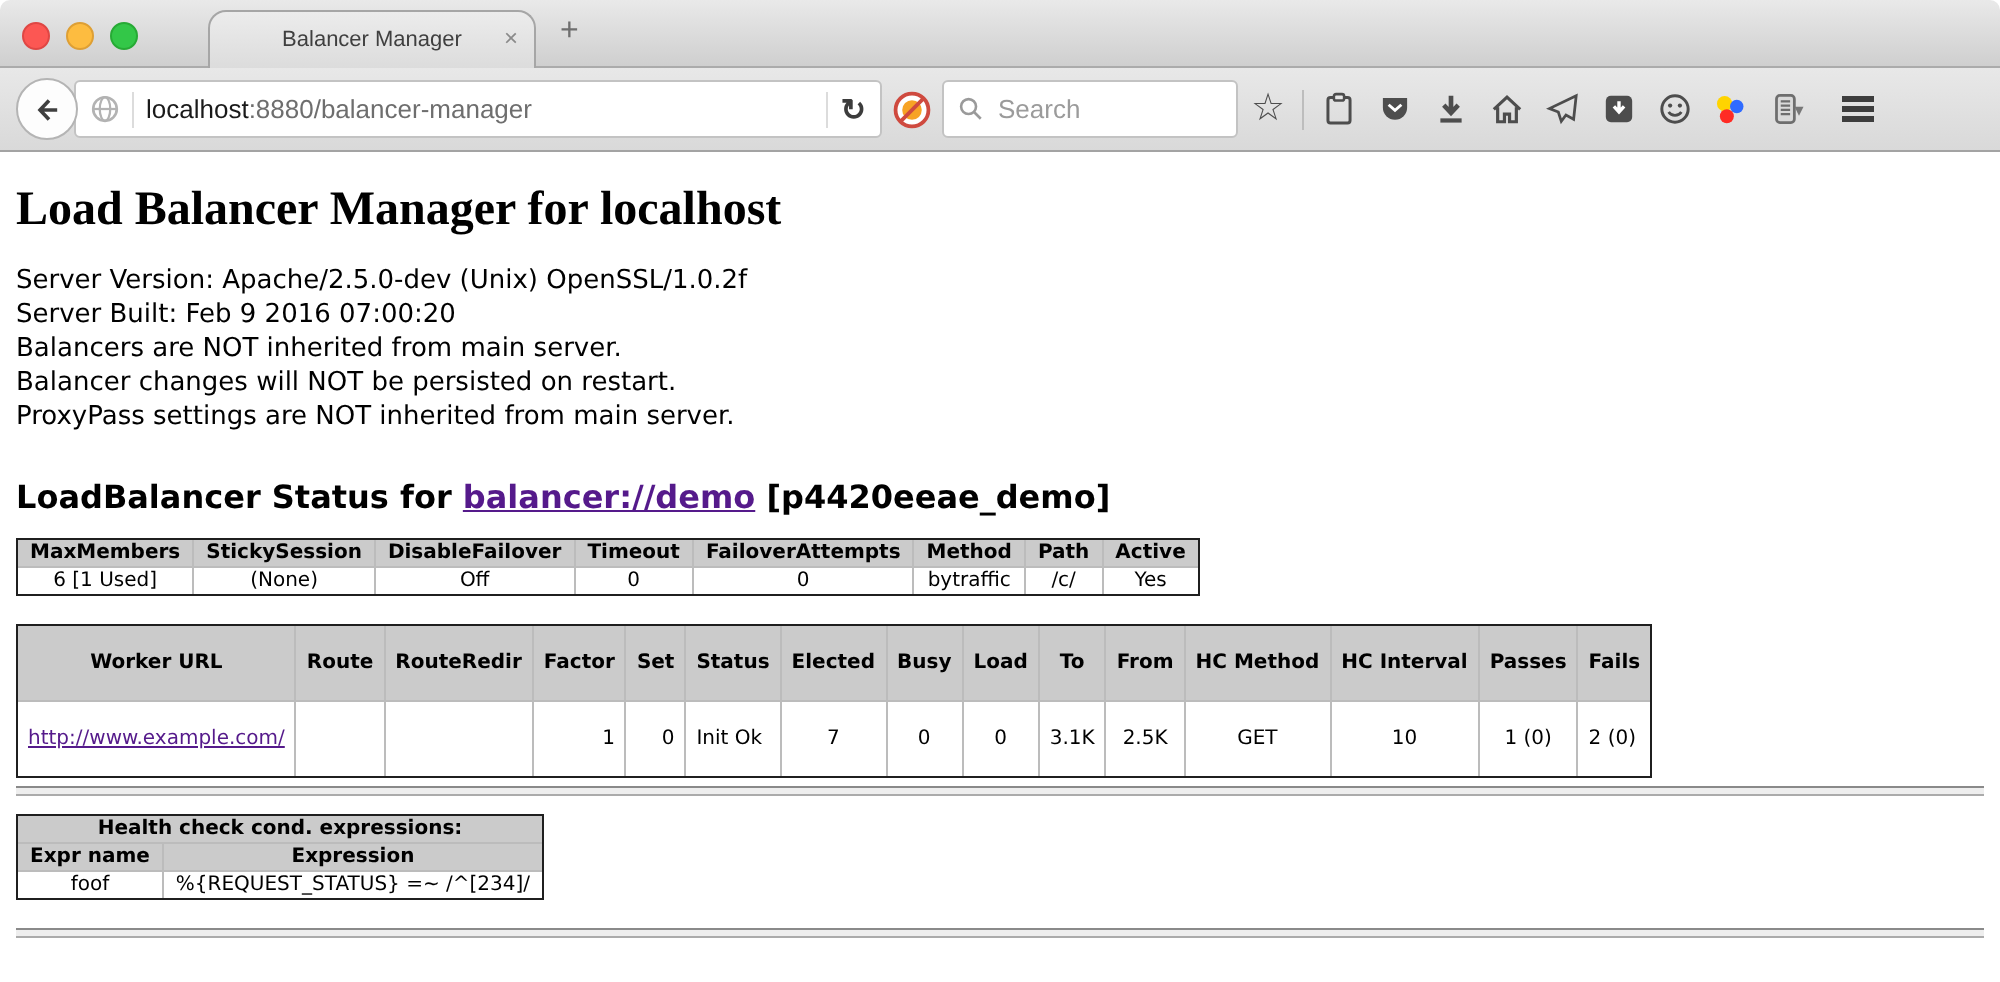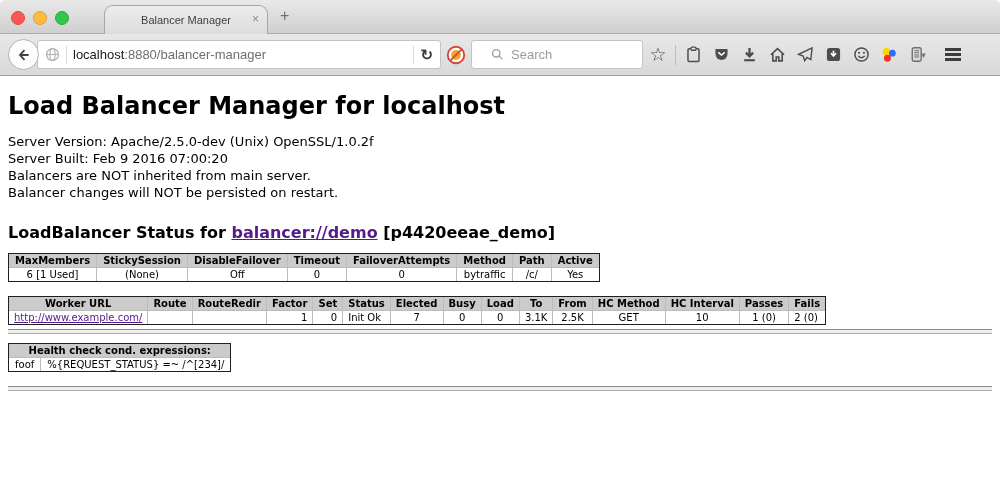--- a/index.html
+++ b/index.html
@@ -25,47 +25,47 @@
   .backbtn{width:29px;height:29px;border-radius:50%;background:#fdfdfd;border:1px solid #b4b4b4;
     display:flex;align-items:center;justify-content:center;flex:none;z-index:2;margin-right:-4px;}
   .urlbar{width:388px;height:27px;background:#fff;border:1px solid #c3c3c3;border-radius:3px;
     display:flex;align-items:center;padding:0 7px;gap:6px;flex:none;}
   .url-text{font-size:13px;white-space:nowrap;overflow:hidden;flex:1;}
   .url-host{color:#1a1a1a;}
   .url-rest{color:#6e6e6e;}
   .vdiv{width:1px;height:18px;background:#dcdcdc;flex:none;}
   .reload{font-size:15px;color:#3c3c3c;font-weight:bold;}
   .searchbox{width:132px;height:27px;background:#fff;border:1px solid #c3c3c3;border-radius:3px;
-    display:flex;align-items:center;padding:0 19px;gap:5px;flex:none;}
+    display:flex;align-items:center;padding:0 7px;gap:5px;flex:none;}
   .searchbox input{border:none;outline:none;background:transparent;width:90px;
     font-size:13px;color:#333;font-family:"Liberation Sans",sans-serif;}
   .searchbox input::placeholder{color:#9b9b9b;}
   .tbtn{width:26px;height:28px;display:flex;align-items:center;justify-content:center;flex:none;}
   .tbtn svg{display:block;}
   .star-glyph{font-size:19px;color:#4d4d4d;line-height:19px;}
   .caret{font-size:9px;color:#777;margin-left:-4px;}
   .sep{width:1px;height:20px;background:#bdbdbd;flex:none;margin:0 2px;}
   .menu-icon span{display:block;width:16px;height:2.5px;background:#3d3d3d;margin:2.5px 0;}
   
   .content{background:#fff;height:415px;padding:0 8px;font-family:"DejaVu Sans",sans-serif;
     color:#000;font-size:13px;overflow:hidden;}
-  h1{font-size:24px;margin:16px 0 13px;font-weight:bold;}
+  h1{font-size:24px;margin:16px 0 13px;font-weight:bold;font-family:Liberation Serif, serif;}
   .server-info div{line-height:17px;}
   h3{font-size:16px;margin:22px 0 11px;font-weight:bold;}
   a{color:#551a8b;text-decoration:underline;}
   table{border:1px solid #1f1f1f;border-spacing:0;margin:0 0 14px 0;}
   th,td{border-left:1px solid #bcbcbc;border-top:1px solid #bcbcbc;
     padding:1px 6px;font-size:10px;text-align:center;white-space:nowrap;}
   th{background:#cbcbcb;font-weight:bold;}
   th:first-child,td:first-child{border-left:none;}
   tr:first-child th{border-top:none;}
   td.al{text-align:left;}
   td.ar{text-align:right;}
   .worker-table{margin-bottom:4px;}
-  .worker-table th,.worker-table td{padding:1px 5px;margin-top:40px;}
+  .worker-table th,.worker-table td{padding:13px 5px;margin-top:40px;}
   hr{height:3px;border:none;border-top:1px solid #8a8a8a;border-bottom:1px solid #ababab;
     background:#eeeeee;margin:3px 0 9px 0;}
   .health-table{margin-bottom:14px;}
   .hr-bottom{margin-top:4px;}
 </style>
 </head>
 <body>
 
 <div class="window">
 
@@ -192,20 +192,21 @@
 
   <div class="content">
 
     <h1>Load Balancer Manager for localhost</h1>
 
     <div class="server-info">
       <div>Server Version: Apache/2.5.0-dev (Unix) OpenSSL/1.0.2f</div>
       <div>Server Built: Feb 9 2016 07:00:20</div>
       <div>Balancers are NOT inherited from main server.</div>
       <div>Balancer changes will NOT be persisted on restart.</div>
+      <div>ProxyPass settings are NOT inherited from main server.</div>
     </div>
 
     <h3><span>LoadBalancer Status for </span><a href="#">balancer://demo</a><span> [p4420eeae_demo]</span></h3>
 
     <table class="balancer-table">
       <tbody>
           <tr>
         <th>MaxMembers</th>
         <th>StickySession</th>
         <th>DisableFailover</th>
@@ -270,20 +271,24 @@
       </table>
 
     <hr>
 
     <table class="health-table">
       <tbody>
           <tr>
         <th colspan="2">Health check cond. expressions:</th>
       </tr>
       <tr>
+        <th>Expr name</th>
+        <th>Expression</th>
+      </tr>
+      <tr>
         <td>foof</td>
         <td class="al">%{REQUEST_STATUS} =~ /^[234]/</td>
       </tr>
     </tbody>
       </table>
 
     <hr class="hr-bottom">
 
   </div>
 </div>

